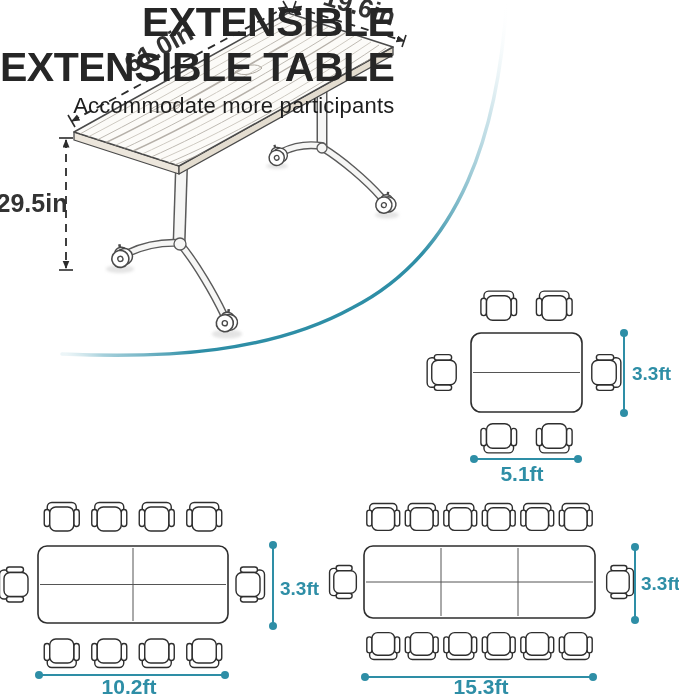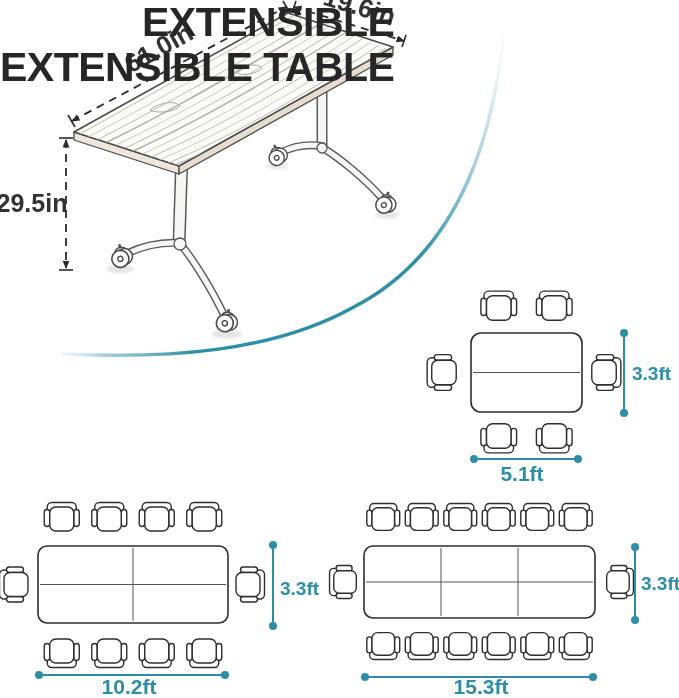--- a/index.html
+++ b/index.html
@@ -139,20 +139,21 @@
         <line x1="59" y1="138" x2="73" y2="138" stroke-width="1.6"></line>
         <line x1="59" y1="270" x2="73" y2="270" stroke-width="1.6"></line>
         <text x="32" y="212" text-anchor="middle" font-size="25" font-weight="600" fill="#333333" stroke="none">29.5in</text>
       </g>
     </g>
   </svg>
 
   <div id="heading">
     <div class="title-line">EXTENSIBLE</div>
     <div class="title-line">EXTENSIBLE TABLE</div>
+    <div class="subtitle">Accommodate more participants</div>
   </div>
 
 <svg width="264" height="212" viewBox="0 0 264 212" class="plan" style="left:415px;top:285px">
       <g transform="translate(83.75,24) rotate(0) scale(1.02)">
         <rect x="-14.5" y="-17.5" width="29" height="10" rx="4.5" fill="#fff" stroke="#2e2e2e" stroke-width="1.372549019607843"></rect>
         <rect x="-17.5" y="-10.5" width="5.5" height="17" rx="2.75" fill="#fff" stroke="#2e2e2e" stroke-width="1.372549019607843"></rect>
         <rect x="12" y="-10.5" width="5.5" height="17" rx="2.75" fill="#fff" stroke="#2e2e2e" stroke-width="1.372549019607843"></rect>
         <rect x="-12" y="-13" width="24" height="24" rx="6" fill="#fff" stroke="#2e2e2e" stroke-width="1.372549019607843"></rect>
       </g>
       <g transform="translate(139.25,24) rotate(0) scale(1.02)">

